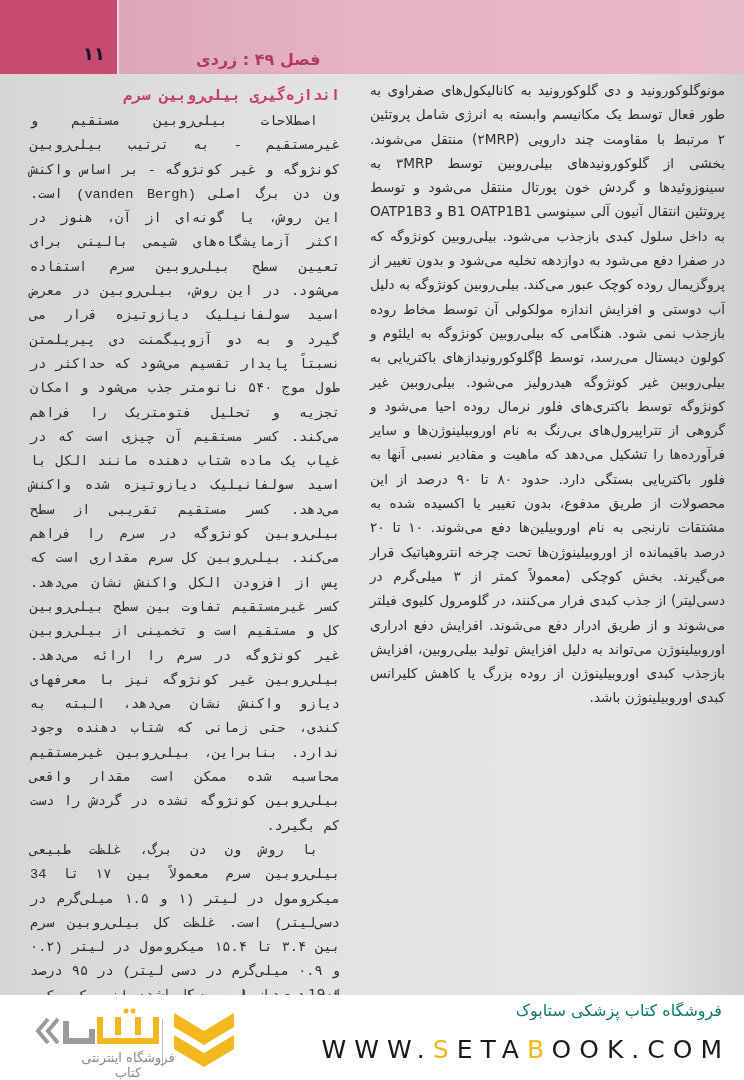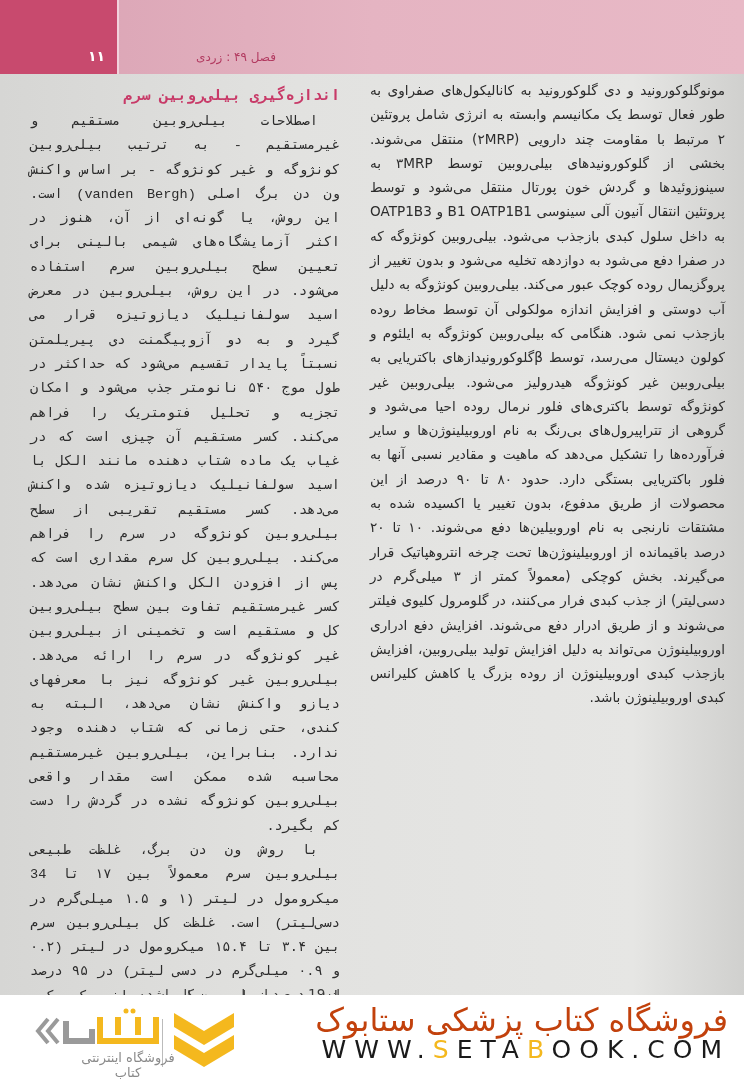--- a/index.html
+++ b/index.html
@@ -18,25 +18,25 @@
     position: absolute; left: 0; top: 0; width: 744px; height: 74px;
     background: linear-gradient(90deg, #d9a2b3 0%, #e5b4c2 50%, #e8b9c6 100%);
   }
   .page-number-box {
     position: absolute; left: 0; top: 0; width: 117px; height: 74px;
     background: #c84a6e;
     border-right: 2px solid #f2d2dc;
   }
   .page-number {
     position: absolute; right: 12px; bottom: 10px;
-    color: #ffffff; font-size: 14px; font-weight: bold;
+    color: #0f172a; font-size: 18px; font-weight: bold;
   }
   .chapter-title {
     position: absolute; left: 196px; top: 50px;
-    color: #b23a60; font-size: 12px; direction: rtl;
+    color: #b23a60; font-size: 16px; direction: rtl; font-weight: bold;
   }
   .column {
     position: absolute; direction: rtl; text-align: justify;
     color: #2c2c2c; font-size: 13.6px; line-height: 24.3px;
   }
   .col-right { left: 370px; top: 78px; width: 355px; }
   .col-left { left: 30px; top: 86px; width: 310px; font-family: Liberation Mono, monospace; }
   .section-heading {
     color: #c83a68; font-weight: bold; font-size: 15px;
     margin: 0 0 2px 0; line-height: 22px;
@@ -45,22 +45,22 @@
   .para.indent { text-indent: 22px; }
   .cut-line {
     position: absolute; left: 30px; top: 982px; width: 310px; height: 14px;
     overflow: hidden; direction: rtl; color: #3a3a3a; font-size: 13.6px;
     line-height: 24px;
   }
   .footer {
     position: absolute; left: 0; top: 995px; width: 744px; height: 85px; background: #ffffff;
   }
   .store-name {
-    position: absolute; right: 16px; top: 6px; direction: rtl;
-    font-size: 32px; color: #c2410c;
+    position: absolute; right: 22px; top: 6px; direction: rtl;
+    font-size: 16px; color: #0f766e;
   }
   .store-url {
     position: absolute; right: 14px; top: 40px;
     font-size: 25px; letter-spacing: 8px; color: #1a1a1a;
     font-family: "DejaVu Sans", sans-serif;
   }
   .store-url .hl { color: #f4b81e; }
   .logo {
     position: absolute; left: 34px; top: 10px; width: 230px; height: 66px;
   }

